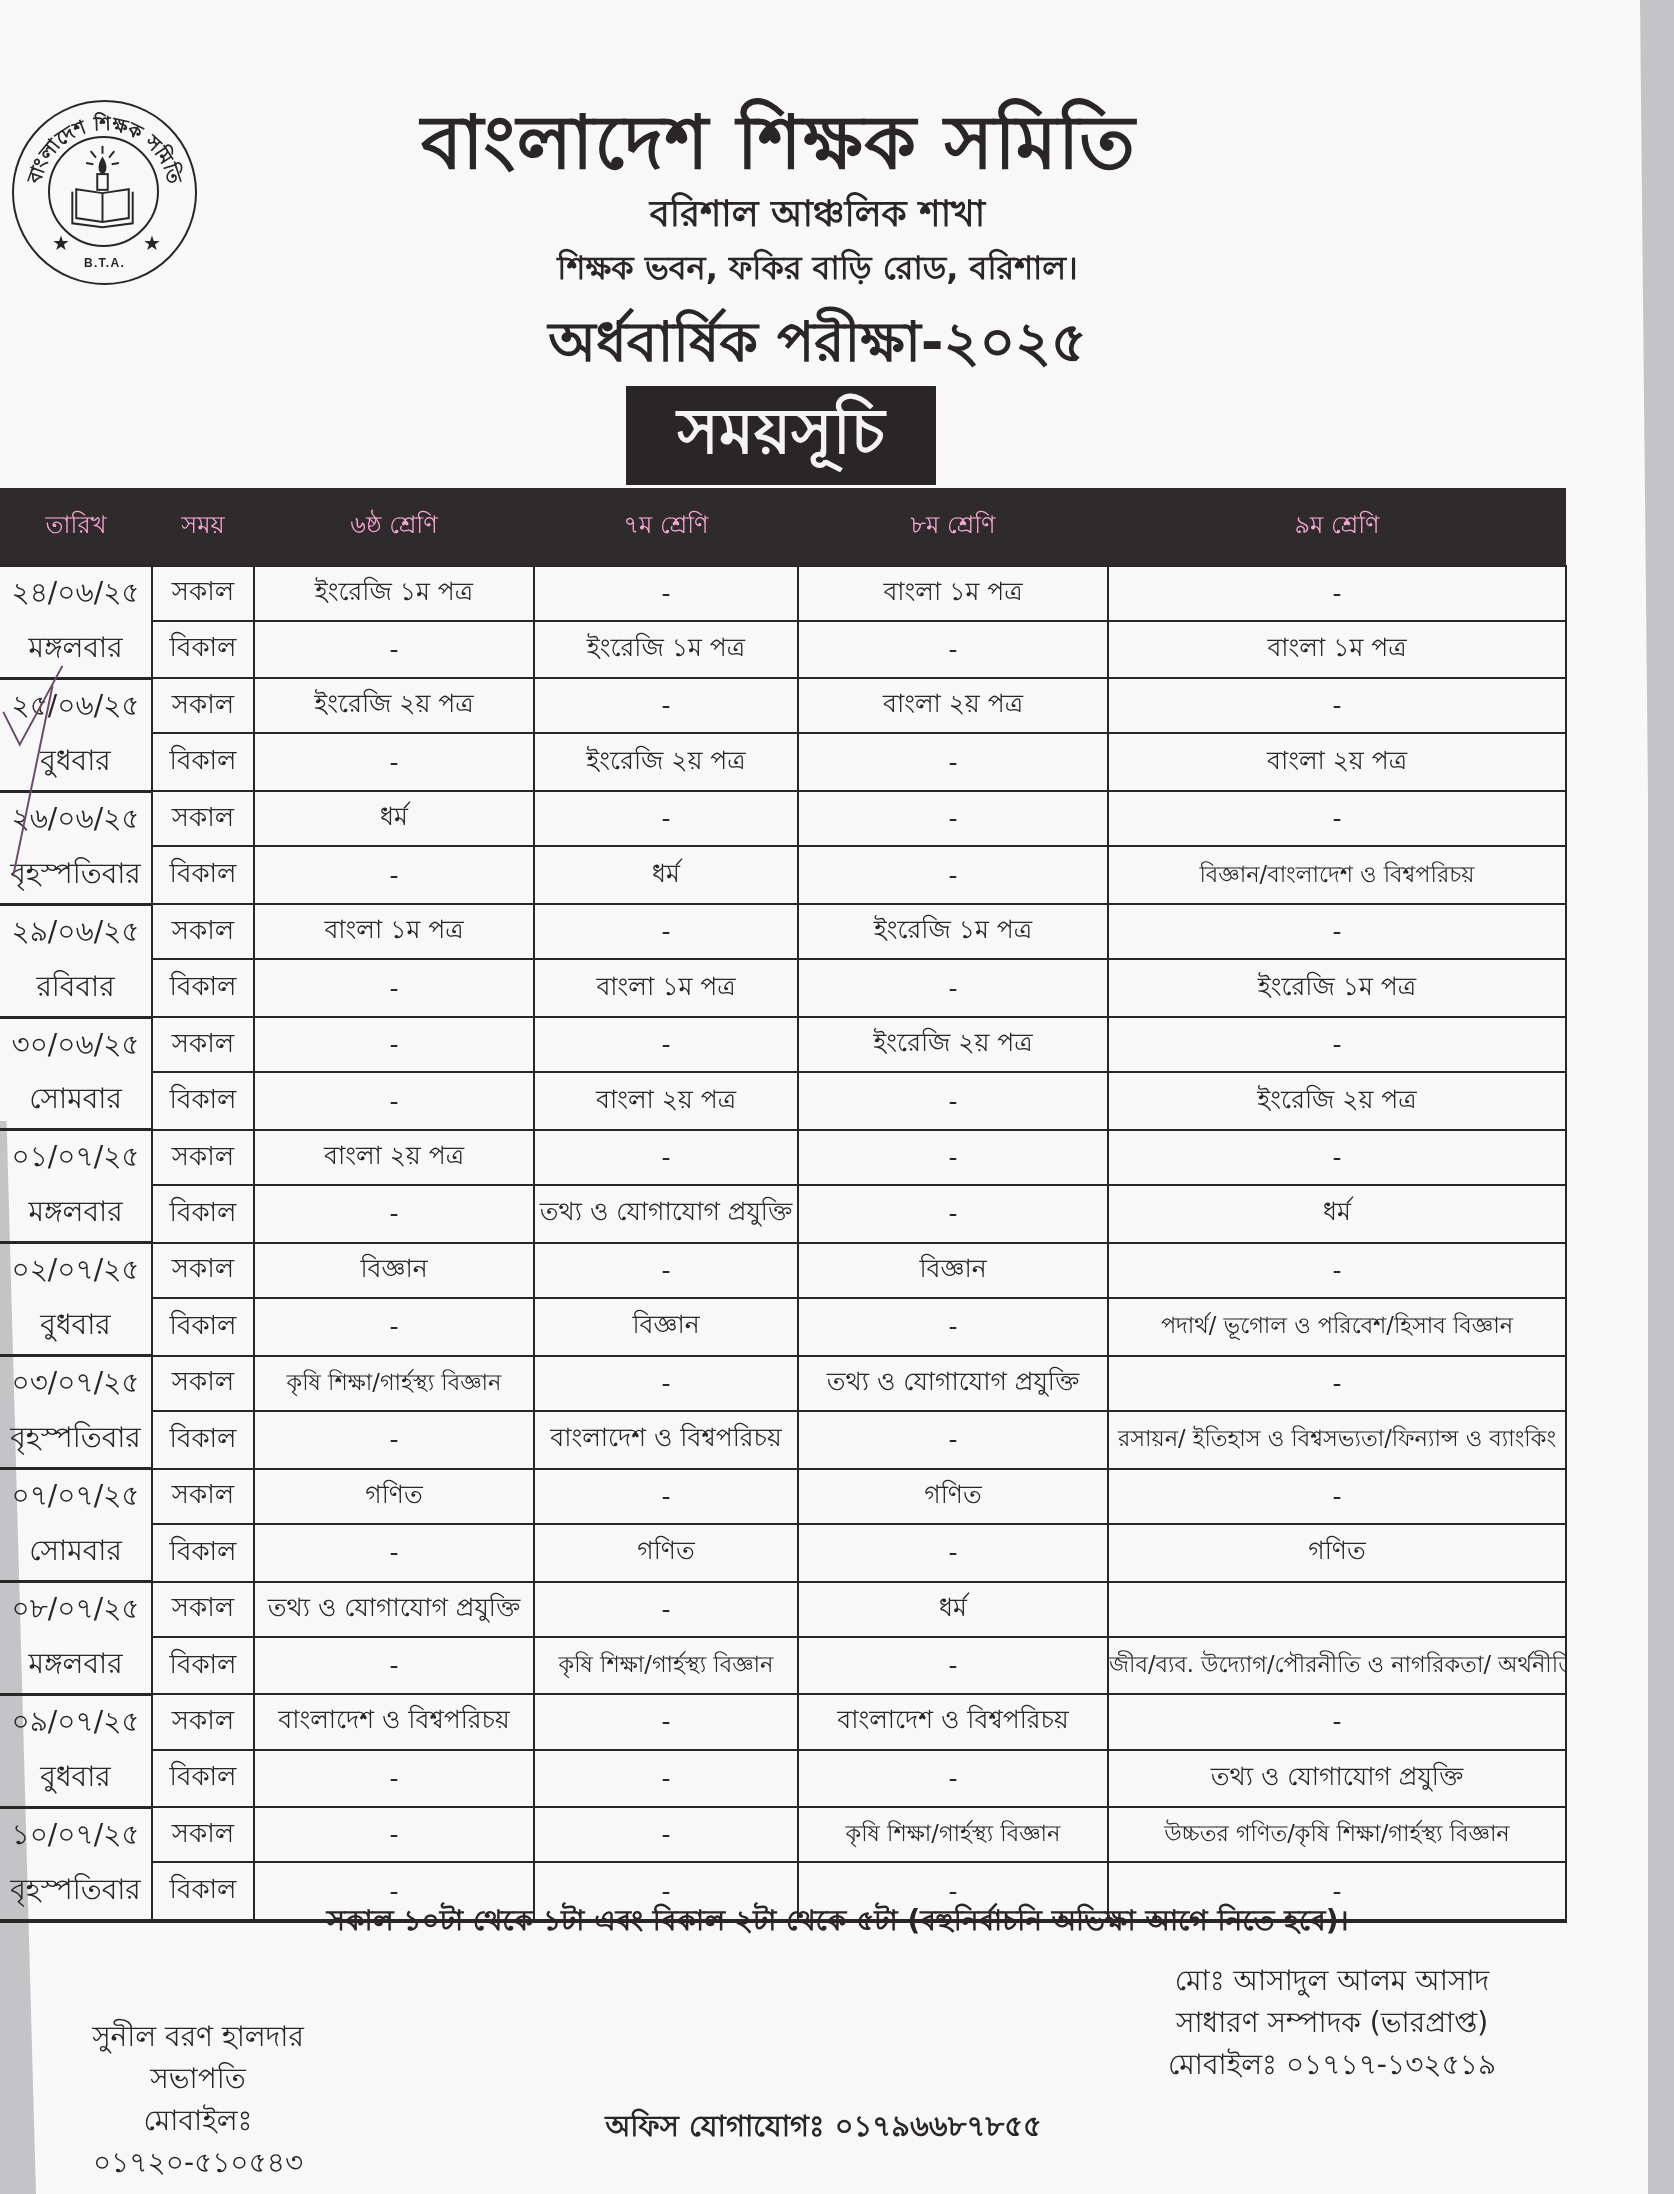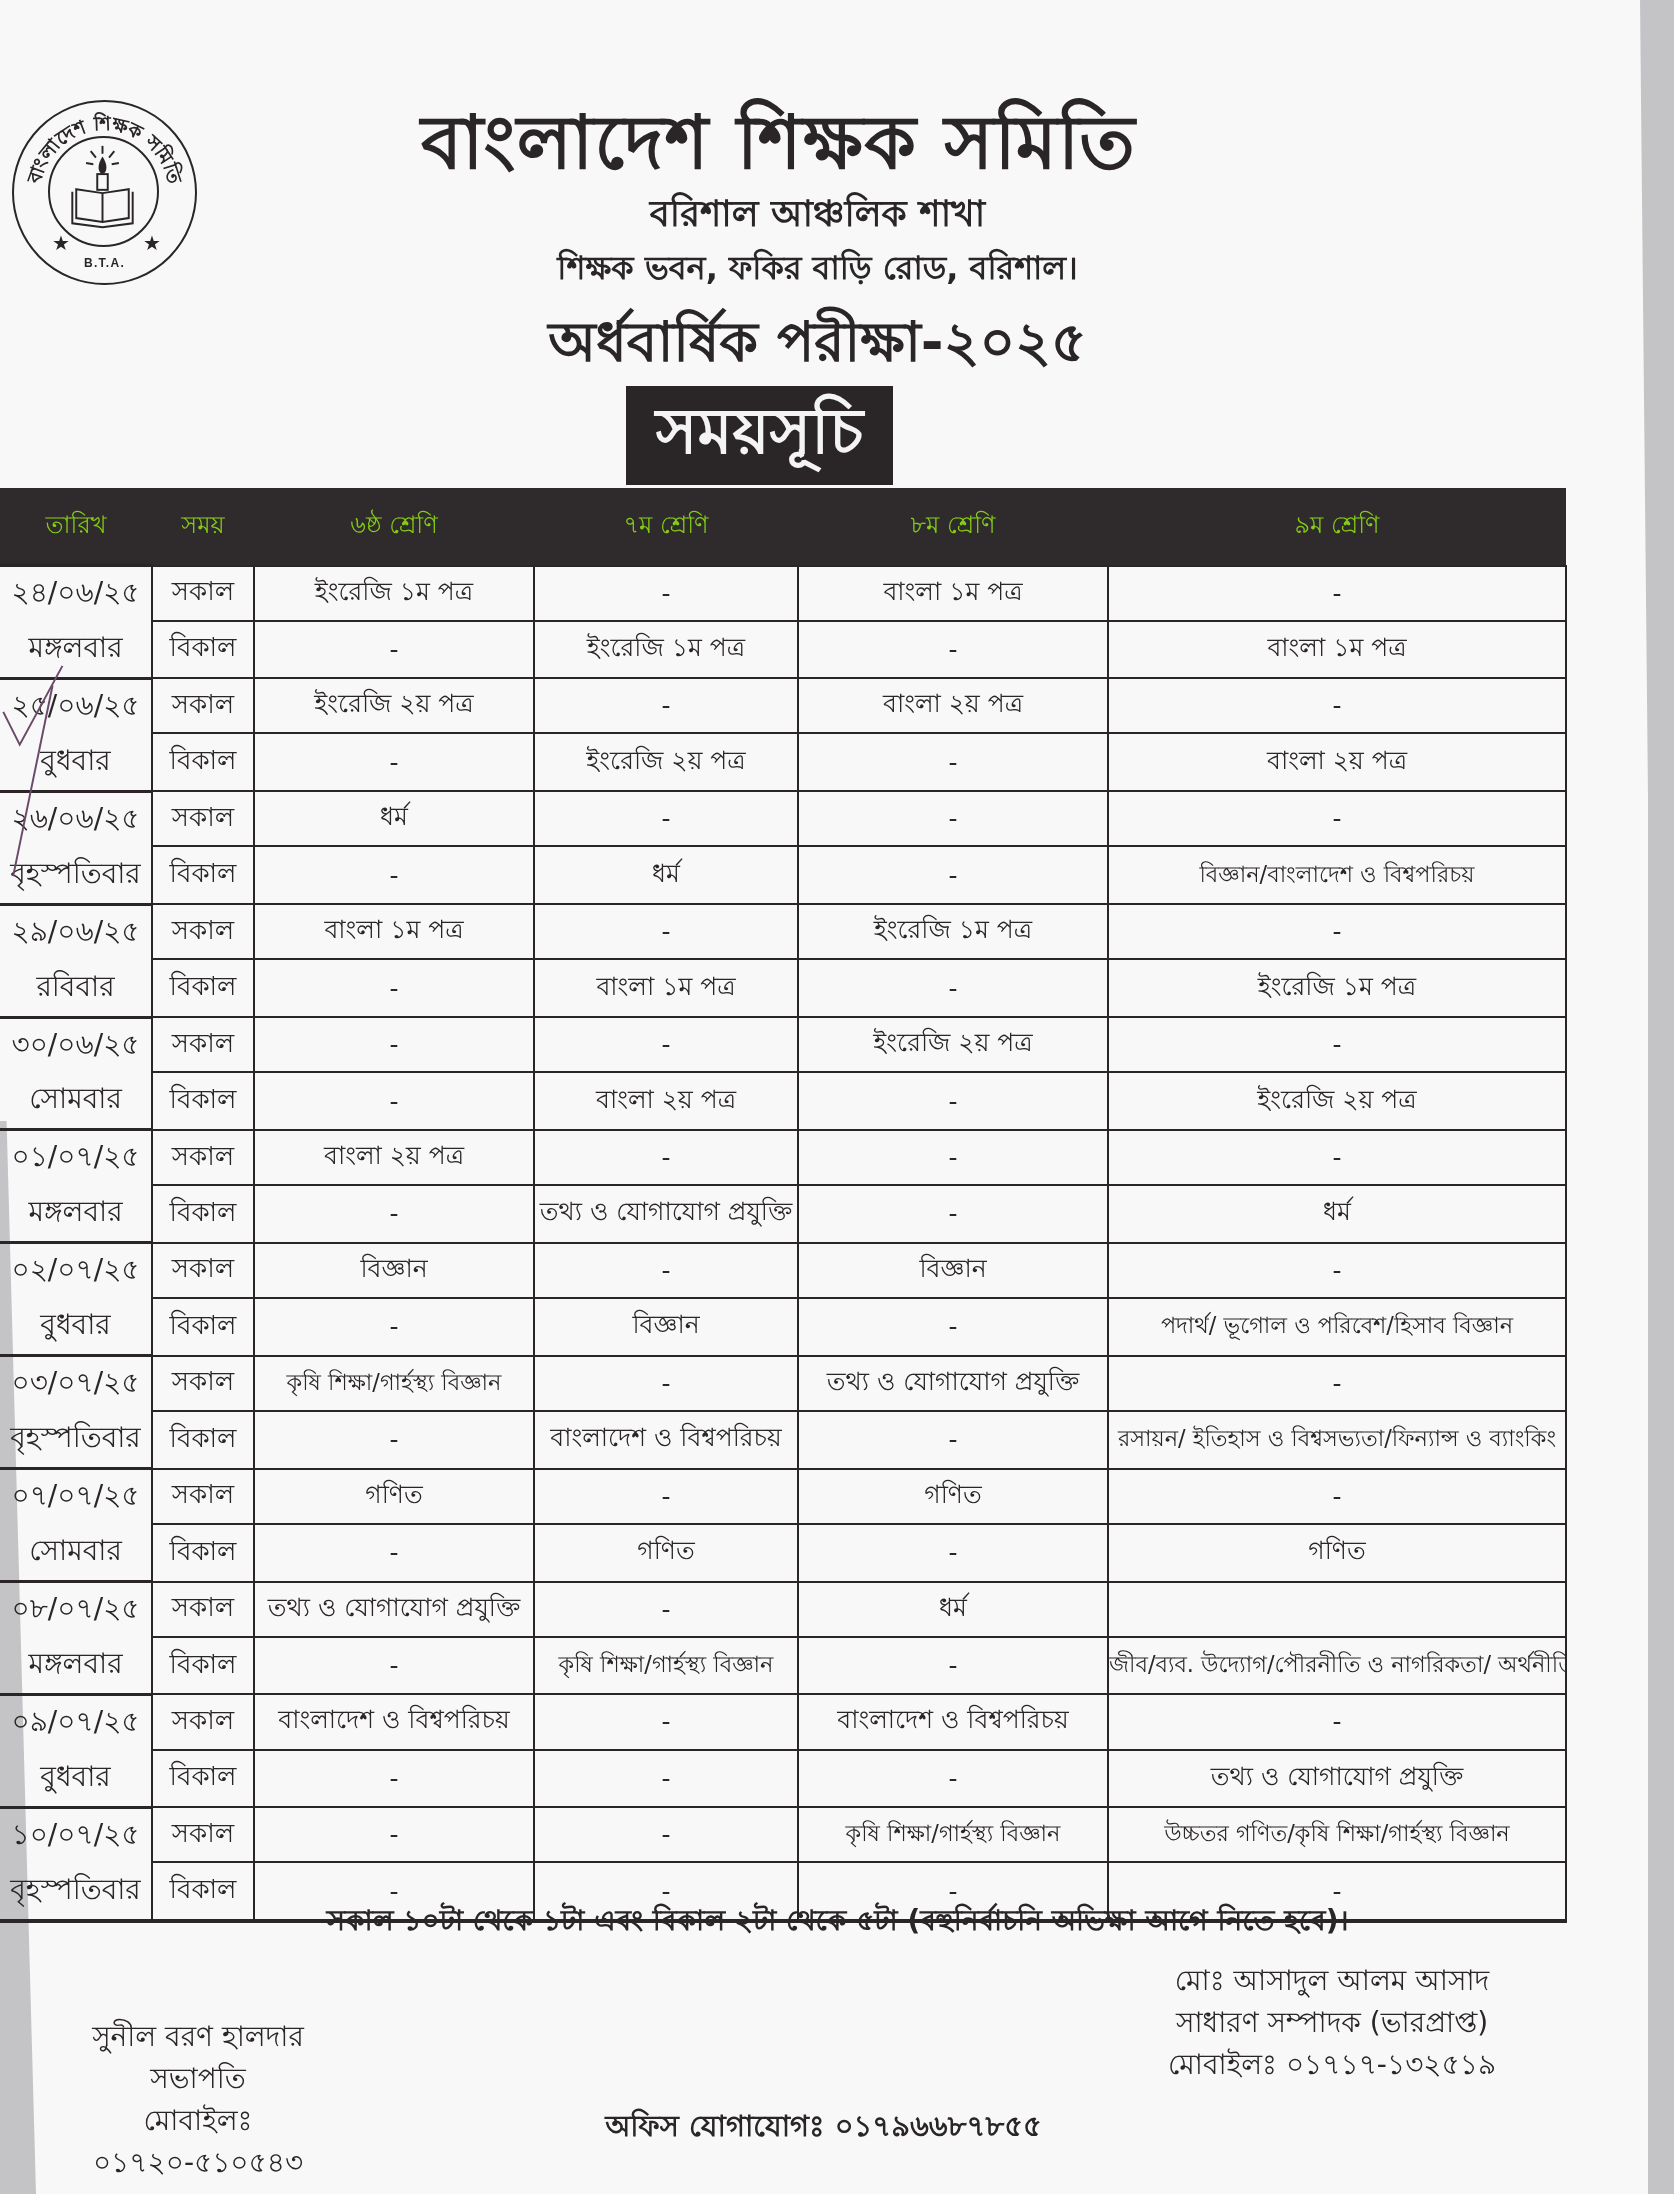--- a/index.html
+++ b/index.html
@@ -38,31 +38,31 @@
   .logo .star { position: absolute; font-size: 20px; }
   
   .title {
     position: absolute; left: 264px; top: 86px; width: 1029px; text-align: center;
     font-size: 74px; font-weight: bold; letter-spacing: 1.3px;
   }
   .sub1 { position: absolute; left: 0; width: 1635px; top: 186px; text-align: center; font-size: 36px; font-weight: bold; }
   .sub2 { position: absolute; left: 0; width: 1635px; top: 243px; text-align: center; font-size: 32px; font-weight: bold; }
   .exam { position: absolute; left: 0; width: 1635px; top: 300px; text-align: center; font-size: 55px; font-weight: bold; }
   .sched-block {
-    position: absolute; left: 626px; top: 386px; width: 267px; height: 99px;
+    position: absolute; left: 626px; top: 386px; width: 310px; height: 99px;
     background: #2a2628; color: #f4f4f4; font-size: 63px; font-weight: bold;
     display: flex; align-items: center; justify-content: center;
   }
   
   .tbl {
     position: absolute; left: 0; top: 488px; width: 1566px;
     border-collapse: collapse; table-layout: fixed;
   }
   .tbl th {
-    background: #2f2a2c; color: #84cc16; font-weight: normal; font-size: 24px;
+    background: #2f2a2c; color: #f9a8d4; font-weight: normal; font-size: 24px;
     height: 76px; padding: 0; text-align: center;
   }
   .tbl td {
     height: 51px; padding: 0; text-align: center; font-size: 25px;
     border: 2px solid #2a2628; border-top-width: 2.6px; border-bottom-width: 2.6px; white-space: nowrap; overflow: hidden;
   }
   .tbl td.date { border-left: none; border-top: none; border-bottom: none; font-size: 28px; }
   .tbl tr.am td.date { vertical-align: bottom; padding-bottom: 2.6px; border-top: 3.3px solid #2a2628; }
   .tbl tr.pm td.date { vertical-align: top; padding-top: 5.3px; margin-left: 44px; }
   .tbl td.time { font-size: 26px; }

